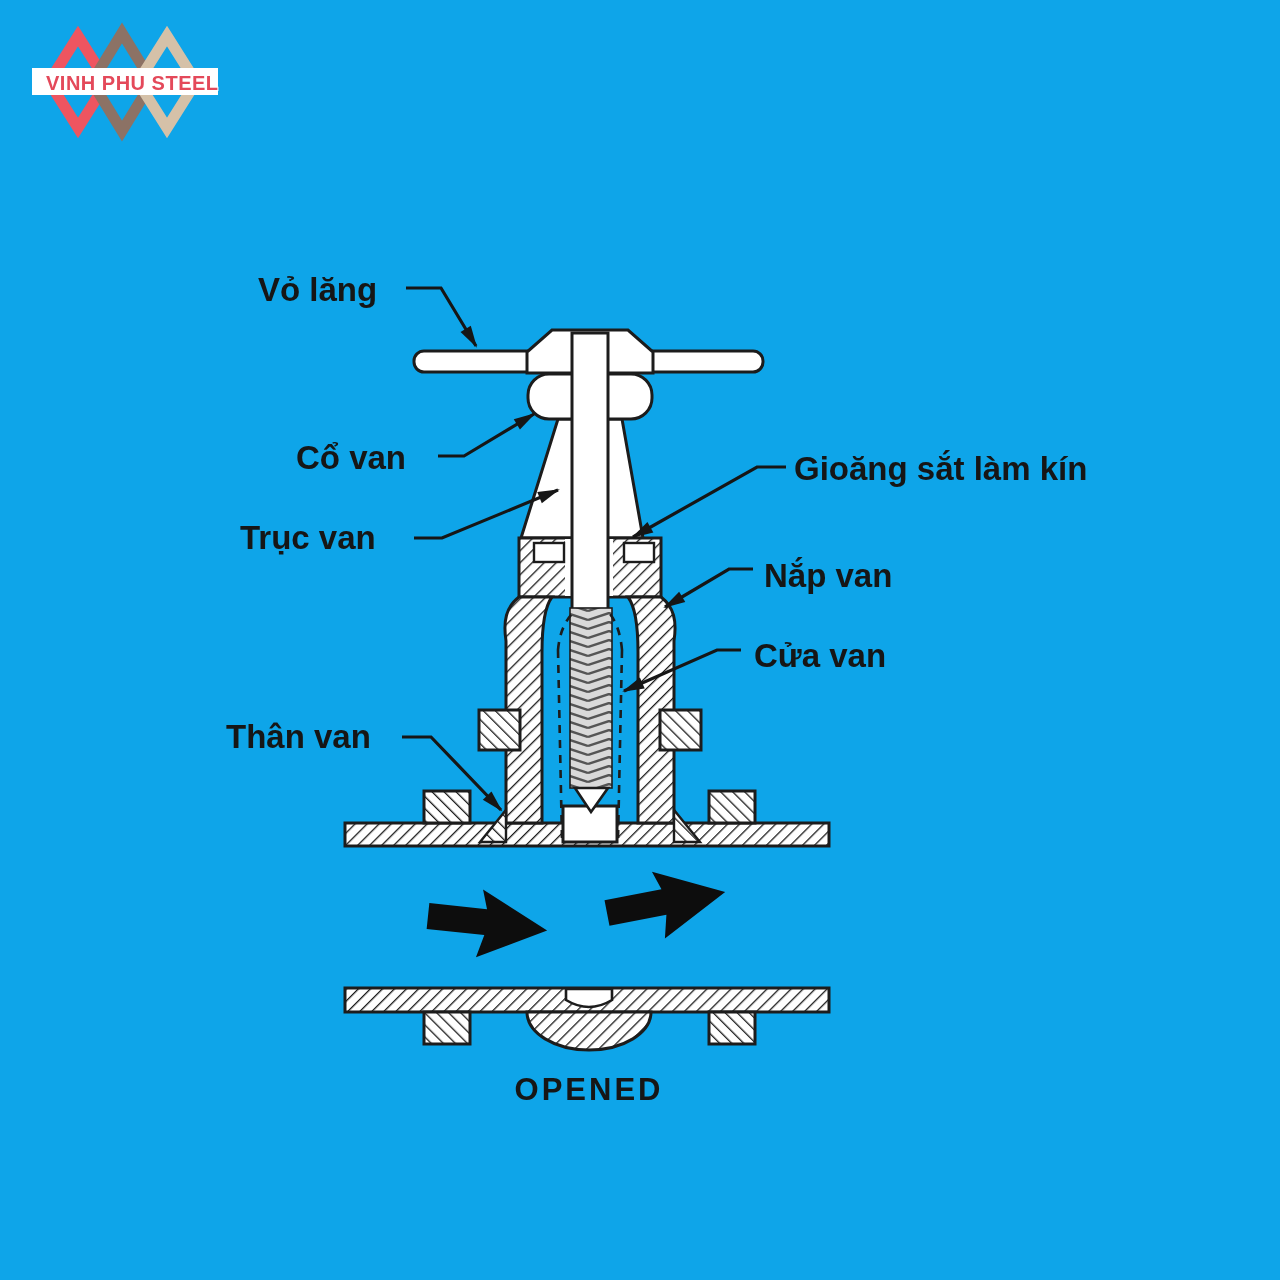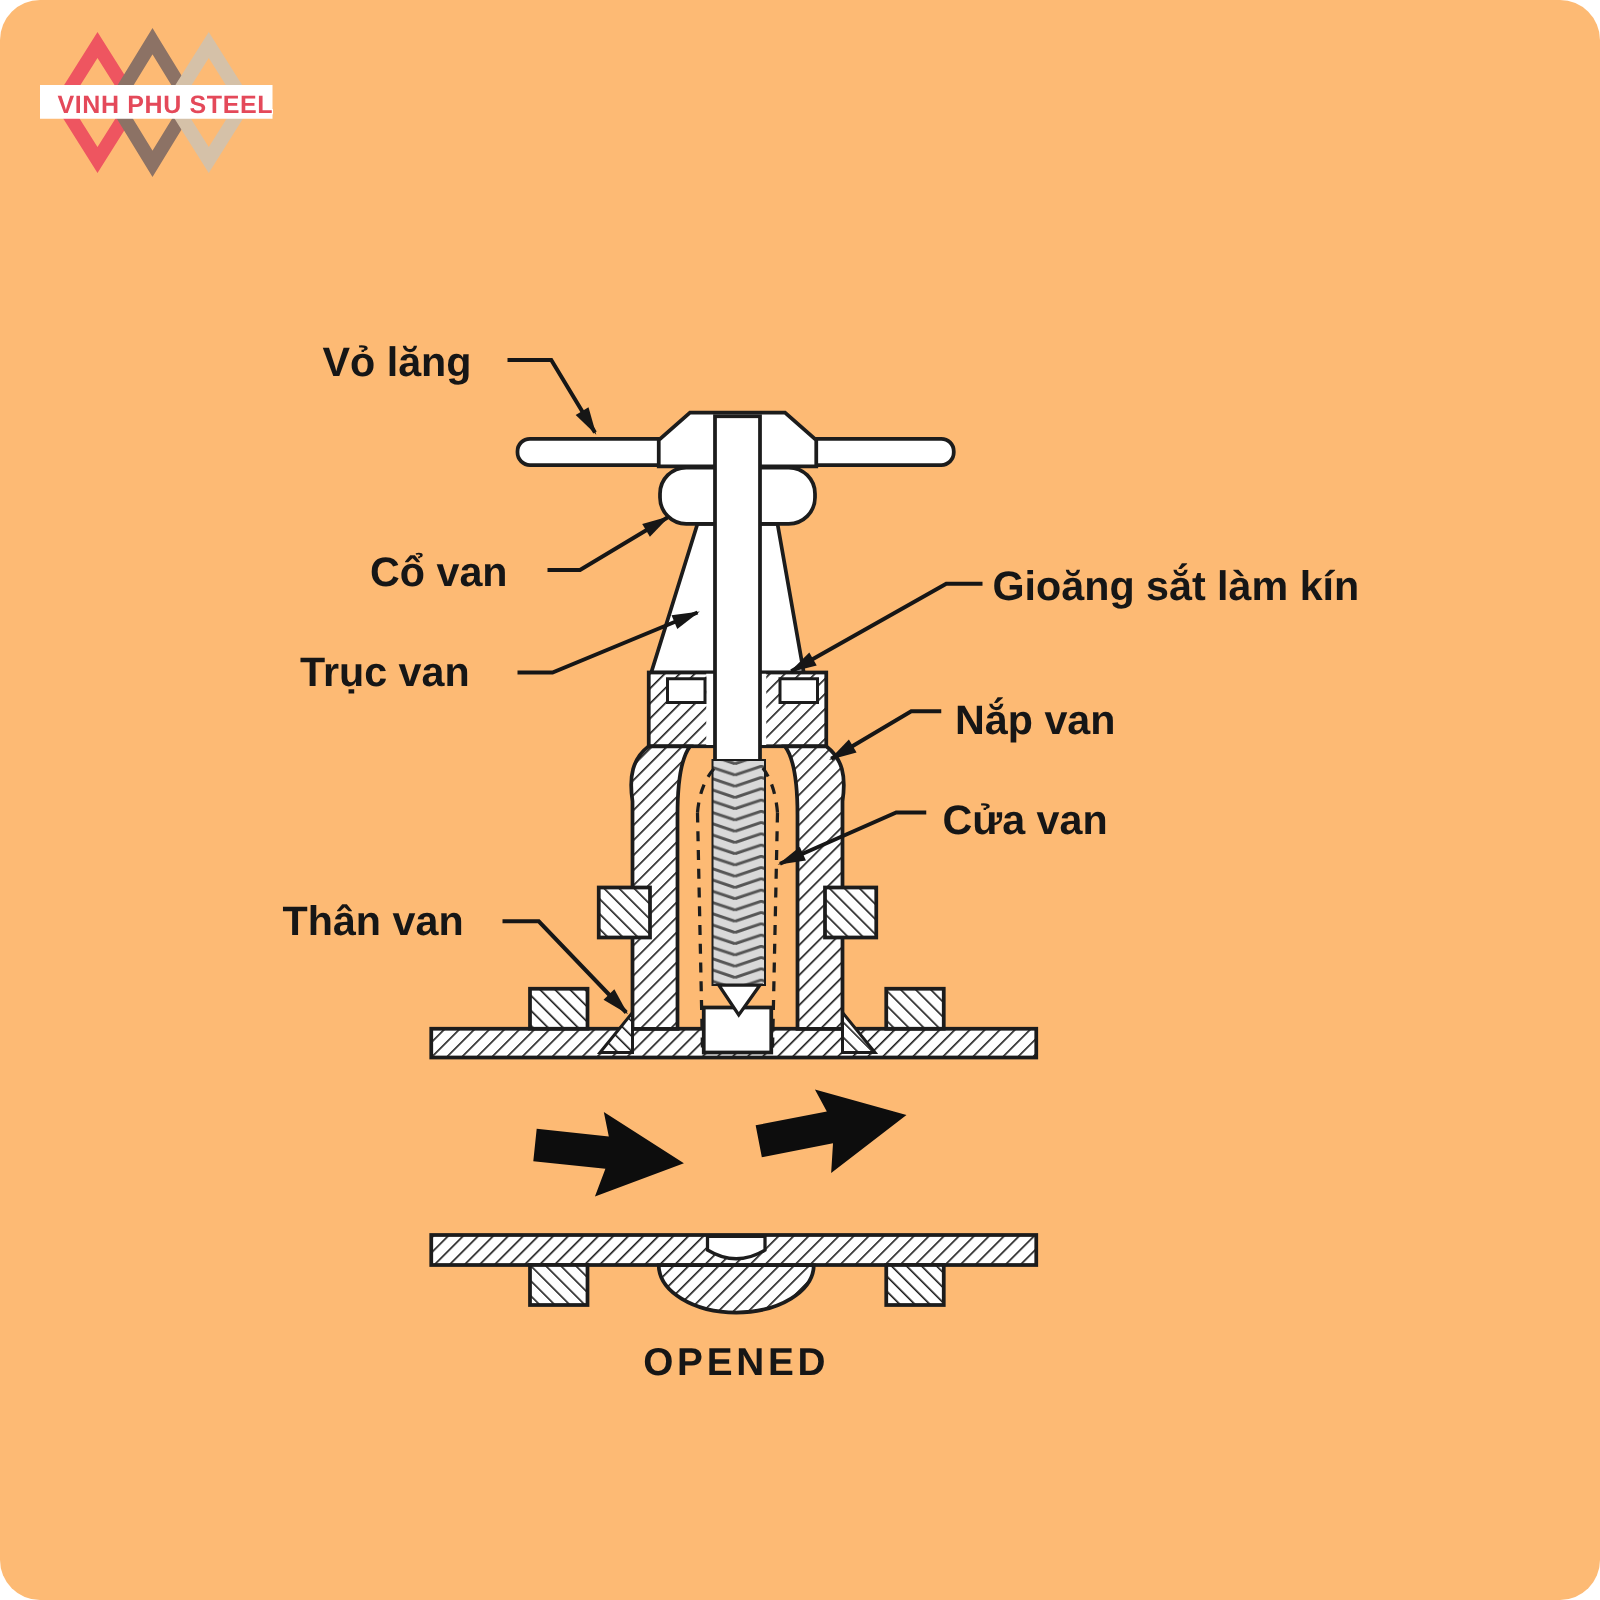--- a/index.html
+++ b/index.html
@@ -1,17 +1,17 @@
 <!DOCTYPE html>
 <html><head>
 <meta charset="utf-8">
 <style>
   html,body{margin:0;padding:0;background:#ffffff;}
-  .page{position:relative;width:1280px;height:1280px;background:#fdba74;overflow:hidden;
-        font-family:"Liberation Sans","DejaVu Sans",sans-serif;border-radius:32px;}
+  .page{position:relative;width:1280px;height:1280px;background:#0ea5e9;overflow:hidden;
+        font-family:"Liberation Sans","DejaVu Sans",sans-serif;}
   svg text{font-family:"Liberation Sans","DejaVu Sans",sans-serif;}
   .lbl{font-weight:bold;font-size:33px;fill:#161616;}
   .caption{font-weight:bold;font-size:31px;letter-spacing:3px;fill:#161616;}
   .logo-text{font-weight:bold;font-size:20px;letter-spacing:0.5px;
              paint-order:stroke;stroke:#ffffff;stroke-width:2px;}
 </style>
 </head>
 <body>
 
 <div class="page">

